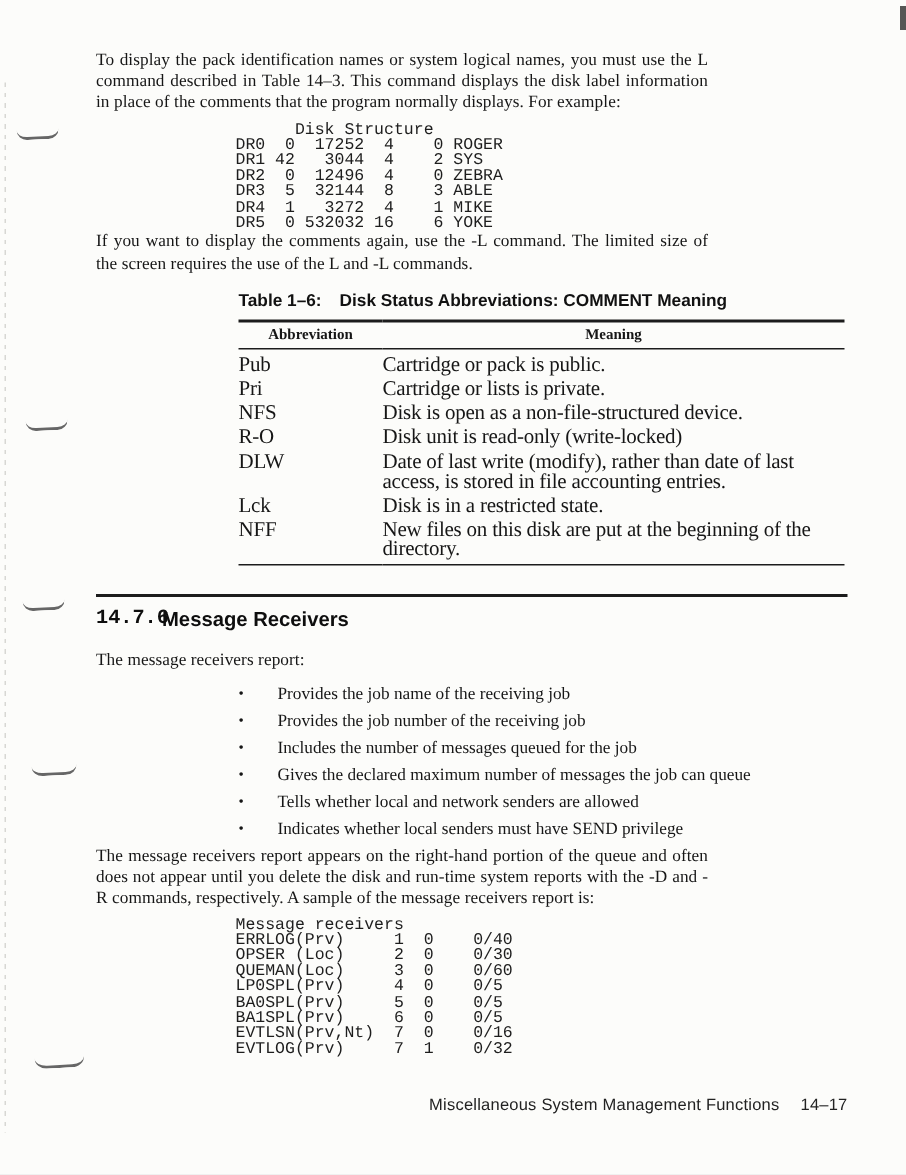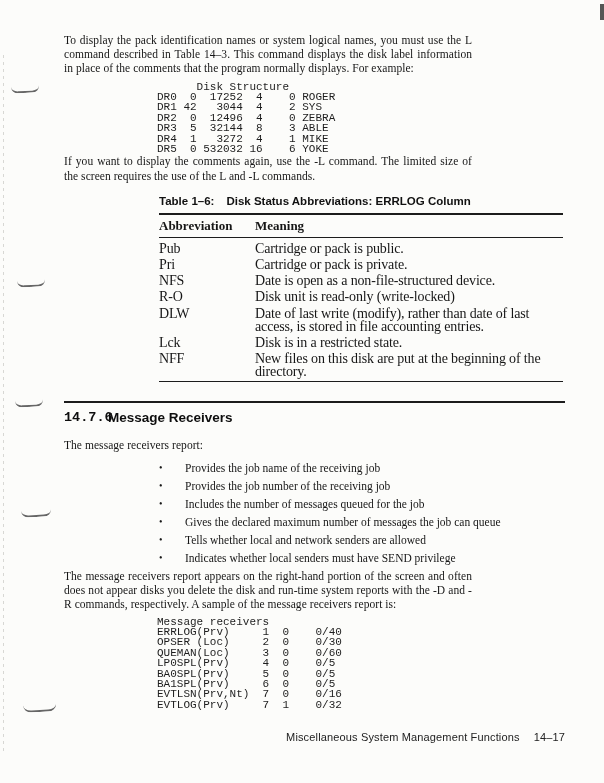--- a/index.html
+++ b/index.html
@@ -69,24 +69,24 @@
   .table-caption .cap-label{margin-right:12px;}
 
   table.abbrev{
     margin:6px 0 0 95px;
     width:404px;
     border-collapse:collapse;
     border-top:2px solid #1c1c1c;
     border-bottom:1.2px solid #1c1c1c;
   }
   table.abbrev th{
-    text-align:left;
+    text-align:center;
     font-family:"Liberation Serif", serif;
     font-weight:bold;
-    font-size:13px;
+    font-size:10px;
     padding:3px 0 3px;
     border-bottom:1.2px solid #1c1c1c;
   }
   table.abbrev td{
     vertical-align:top;
     font-size:14px;
     line-height:13.2px;
     letter-spacing:-0.15px;
     padding:1px 0 2px;
   }
@@ -160,42 +160,42 @@
 DR2  0  12496  4    0 ZEBRA
 DR3  5  32144  8    3 ABLE
 DR4  1   3272  4    1 MIKE
 DR5  0 532032 16    6 YOKE</pre>
 
     <p class="body-text body-block mt5">If you want to display the comments again, use the -L command. The limited size of the screen requires the use of the L and -L commands.</p>
 
 
     <div class="table-caption">
       <span class="cap-label">Table 1–6:</span>
-      <span class="cap-title">Disk Status Abbreviations: ERRLOG Column</span>
+      <span class="cap-title">Disk Status Abbreviations: COMMENT Meaning</span>
     </div>
 
     <table class="abbrev">
       <thead>
         <tr>
           <th class="col-abbrev">Abbreviation</th>
           <th>Meaning</th>
         </tr>
       </thead>
       <tbody>
         <tr>
           <td>Pub</td>
           <td>Cartridge or pack is public.</td>
         </tr>
         <tr>
           <td>Pri</td>
-          <td>Cartridge or pack is private.</td>
+          <td>Cartridge or lists is private.</td>
         </tr>
         <tr>
           <td>NFS</td>
-          <td>Date is open as a non-file-structured device.</td>
+          <td>Disk is open as a non-file-structured device.</td>
         </tr>
         <tr>
           <td>R-O</td>
           <td>Disk unit is read-only (write-locked)</td>
         </tr>
         <tr>
           <td>DLW</td>
           <td>Date of last write (modify), rather than date of last access, is stored in file accounting entries.</td>
         </tr>
         <tr>
@@ -238,21 +238,21 @@
       <li>
         <span class="bullet-glyph">•</span>
         <span>Tells whether local and network senders are allowed</span>
       </li>
       <li>
         <span class="bullet-glyph">•</span>
         <span>Indicates whether local senders must have SEND privilege</span>
       </li>
     </ul>
 
-    <p class="body-text body-block" style="margin-top:3px;">The message receivers report appears on the right-hand portion of the screen and often does not appear disks you delete the disk and run-time system reports with the -D and -R commands, respectively. A sample of the message receivers report is:</p>
+    <p class="body-text body-block" style="margin-top:3px;">The message receivers report appears on the right-hand portion of the queue and often does not appear until you delete the disk and run-time system reports with the -D and -R commands, respectively. A sample of the message receivers report is:</p>
 
     <pre class="listing" style="margin-top:5px;">Message receivers
 ERRLOG(Prv)     1  0    0/40
 OPSER (Loc)     2  0    0/30
 QUEMAN(Loc)     3  0    0/60
 LP0SPL(Prv)     4  0    0/5
 BA0SPL(Prv)     5  0    0/5
 BA1SPL(Prv)     6  0    0/5
 EVTLSN(Prv,Nt)  7  0    0/16
 EVTLOG(Prv)     7  1    0/32</pre>

